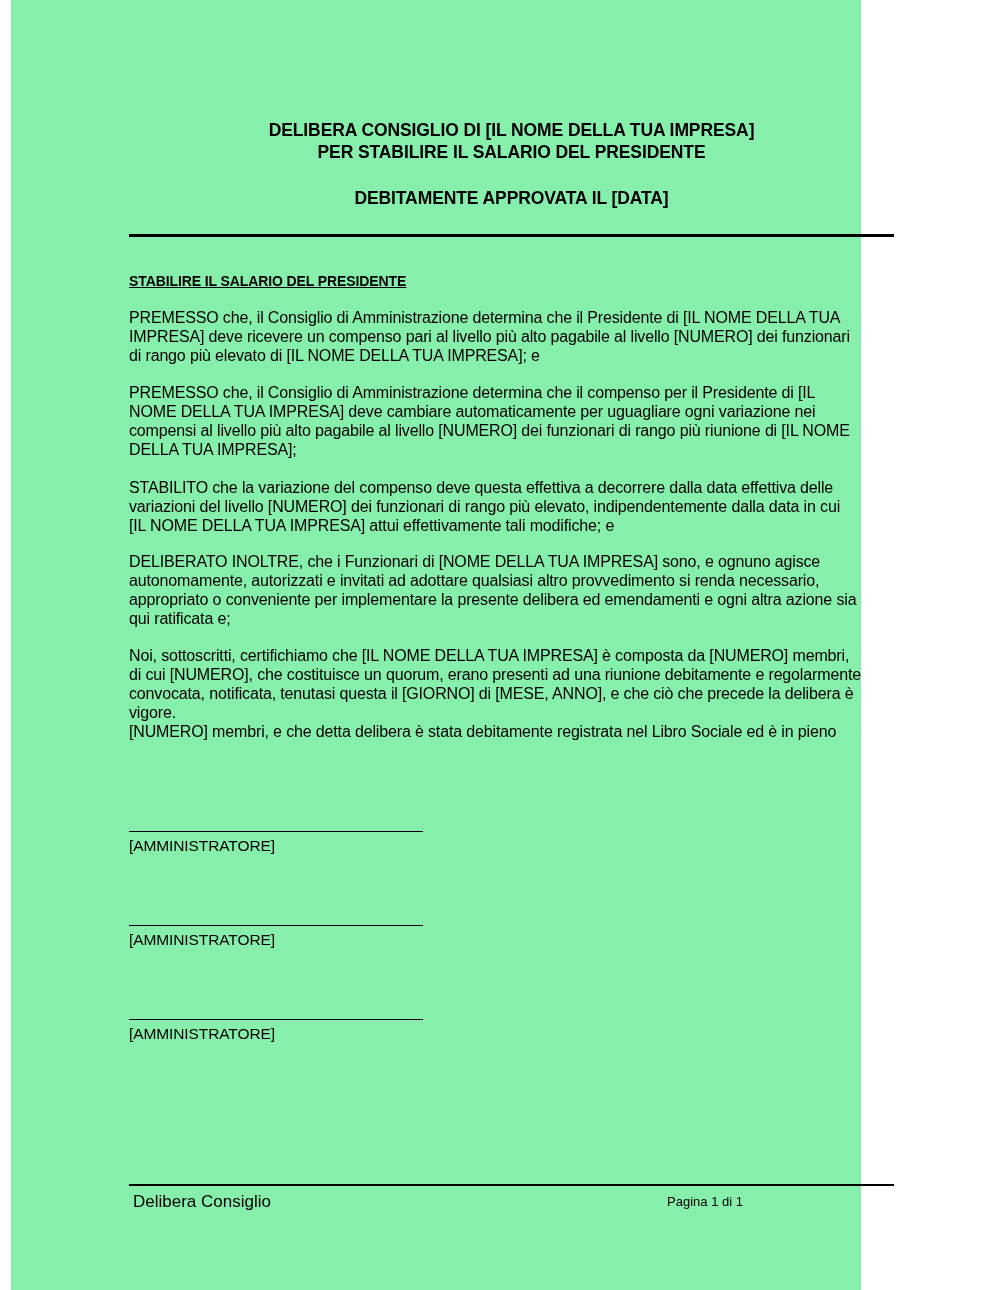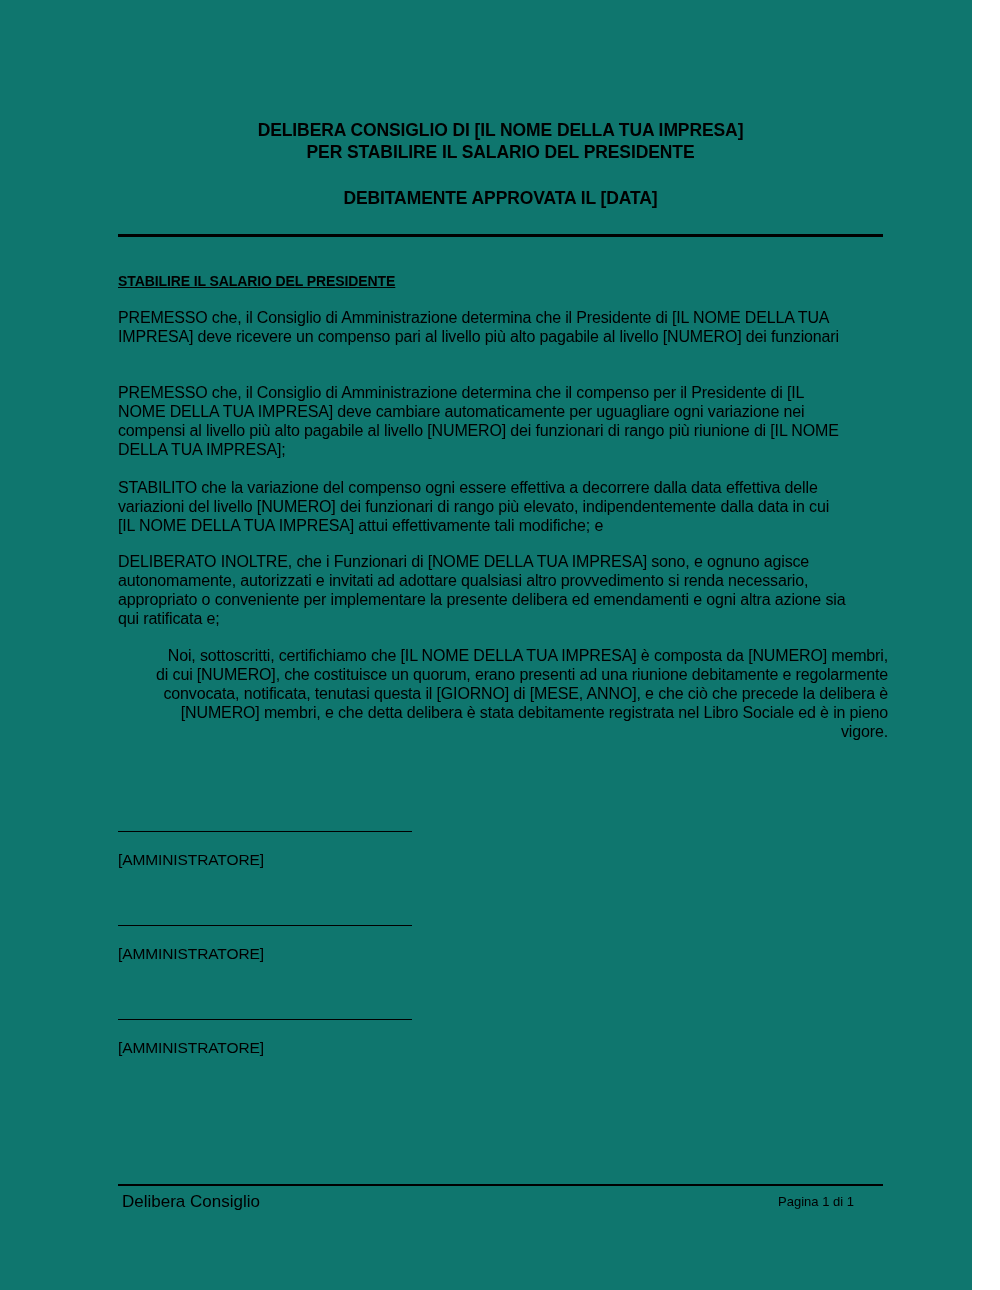--- a/index.html
+++ b/index.html
@@ -1,37 +1,37 @@
 <!DOCTYPE html>
 <html><head>
 <meta charset="utf-8">
 <style>
   html, body { margin: 0; padding: 0; background: #ffffff; }
   body { width: 1000px; height: 1290px; position: relative; overflow: hidden;
          font-family: "Liberation Sans", sans-serif; color: #000; }
-  .page { position: absolute; left: 0; top: 0; width: 972px; height: 1290px; background: #0f766e; }
+  .page { position: absolute; left: 11px; top: 0; width: 850px; height: 1290px; background: #86efac; }
   .title { position: absolute; left: 118px; width: 765px; text-align: center;
            font-weight: bold; font-size: 17.5px; line-height: 22px; letter-spacing: -0.1px; }
   .t1 { top: 119px; }
   .t2 { top: 141px; }
   .t3 { top: 187px; }
   .rule-thick { position: absolute; left: 118px; width: 765px; top: 234px; height: 3px; background: #000; }
   .heading { position: absolute; left: 118px; top: 271px; font-weight: bold; font-size: 14px;
              line-height: 20px; text-decoration: underline; letter-spacing: -0.1px; }
   .para { position: absolute; left: 118px; width: 770px; font-size: 16px; line-height: 19px;
           letter-spacing: -0.15px; }
   .p1 { top: 308px; }
   .p2 { top: 383px; }
   .p3 { top: 478px; }
   .p4 { top: 552px; }
-  .p5 { top: 646px; text-align: right; }
+  .p5 { top: 646px; }
   .line { display: block; white-space: nowrap; }
   .sig { position: absolute; left: 118px; width: 294px; }
   .sig .sline { height: 1px; background: #000; width: 294px; }
-  .sig .slabel { font-size: 15.5px; line-height: 19px; margin-top: 18px; letter-spacing: -0.1px; }
+  .sig .slabel { font-size: 15.5px; line-height: 19px; margin-top: 4px; letter-spacing: -0.1px; }
   .s1 { top: 831px; }
   .s2 { top: 925px; }
   .s3 { top: 1019px; }
   .rule-foot { position: absolute; left: 118px; width: 765px; top: 1184px; height: 2px; background: #000; }
   .foot-left { position: absolute; left: 122px; top: 1192px; font-size: 17px; line-height: 19px; }
   .foot-right { position: absolute; right: 118px; top: 1192px; font-size: 13px; line-height: 19px; }
 </style>
 </head>
 <body>
 
@@ -39,48 +39,49 @@
   <div class="title t1">DELIBERA CONSIGLIO DI [IL NOME DELLA TUA IMPRESA]</div>
   <div class="title t2">PER STABILIRE IL SALARIO DEL PRESIDENTE</div>
   <div class="title t3">DEBITAMENTE APPROVATA IL [DATA]</div>
   <div class="rule-thick"></div>
 
   <div class="heading">STABILIRE IL SALARIO DEL PRESIDENTE</div>
 
   <div class="para p1">
     <span class="line">PREMESSO che, il Consiglio di Amministrazione determina che il Presidente di [IL NOME DELLA TUA</span>
     <span class="line">IMPRESA] deve ricevere un compenso pari al livello più alto pagabile al livello [NUMERO] dei funzionari</span>
+    <span class="line">di rango più elevato di [IL NOME DELLA TUA IMPRESA]; e</span>
   </div>
 
   <div class="para p2">
     <span class="line">PREMESSO che, il Consiglio di Amministrazione determina che il compenso per il Presidente di [IL</span>
     <span class="line">NOME DELLA TUA IMPRESA] deve cambiare automaticamente per uguagliare ogni variazione nei</span>
     <span class="line">compensi al livello più alto pagabile al livello [NUMERO] dei funzionari di rango più riunione di [IL NOME</span>
     <span class="line">DELLA TUA IMPRESA];</span>
   </div>
 
   <div class="para p3">
-    <span class="line">STABILITO che la variazione del compenso ogni essere effettiva a decorrere dalla data effettiva delle</span>
+    <span class="line">STABILITO che la variazione del compenso deve questa effettiva a decorrere dalla data effettiva delle</span>
     <span class="line">variazioni del livello [NUMERO] dei funzionari di rango più elevato, indipendentemente dalla data in cui</span>
     <span class="line">[IL NOME DELLA TUA IMPRESA] attui effettivamente tali modifiche; e</span>
   </div>
 
   <div class="para p4">
     <span class="line">DELIBERATO INOLTRE, che i Funzionari di [NOME DELLA TUA IMPRESA] sono, e ognuno agisce</span>
     <span class="line">autonomamente, autorizzati e invitati ad adottare qualsiasi altro provvedimento si renda necessario,</span>
     <span class="line">appropriato o conveniente per implementare la presente delibera ed emendamenti e ogni altra azione sia</span>
     <span class="line">qui ratificata e;</span>
   </div>
 
   <div class="para p5">
     <span class="line">Noi, sottoscritti, certifichiamo che [IL NOME DELLA TUA IMPRESA] è composta da [NUMERO] membri,</span>
     <span class="line">di cui [NUMERO], che costituisce un quorum, erano presenti ad una riunione debitamente e regolarmente</span>
     <span class="line">convocata, notificata, tenutasi questa il [GIORNO] di [MESE, ANNO], e che ciò che precede la delibera è</span>
+    <span class="line">vigore.</span>
     <span class="line">[NUMERO] membri, e che detta delibera è stata debitamente registrata nel Libro Sociale ed è in pieno</span>
-    <span class="line">vigore.</span>
   </div>
 
   <div class="sig s1">
     <div class="sline"></div>
     <div class="slabel">[AMMINISTRATORE]</div>
   </div>
   <div class="sig s2">
     <div class="sline"></div>
     <div class="slabel">[AMMINISTRATORE]</div>
   </div>

